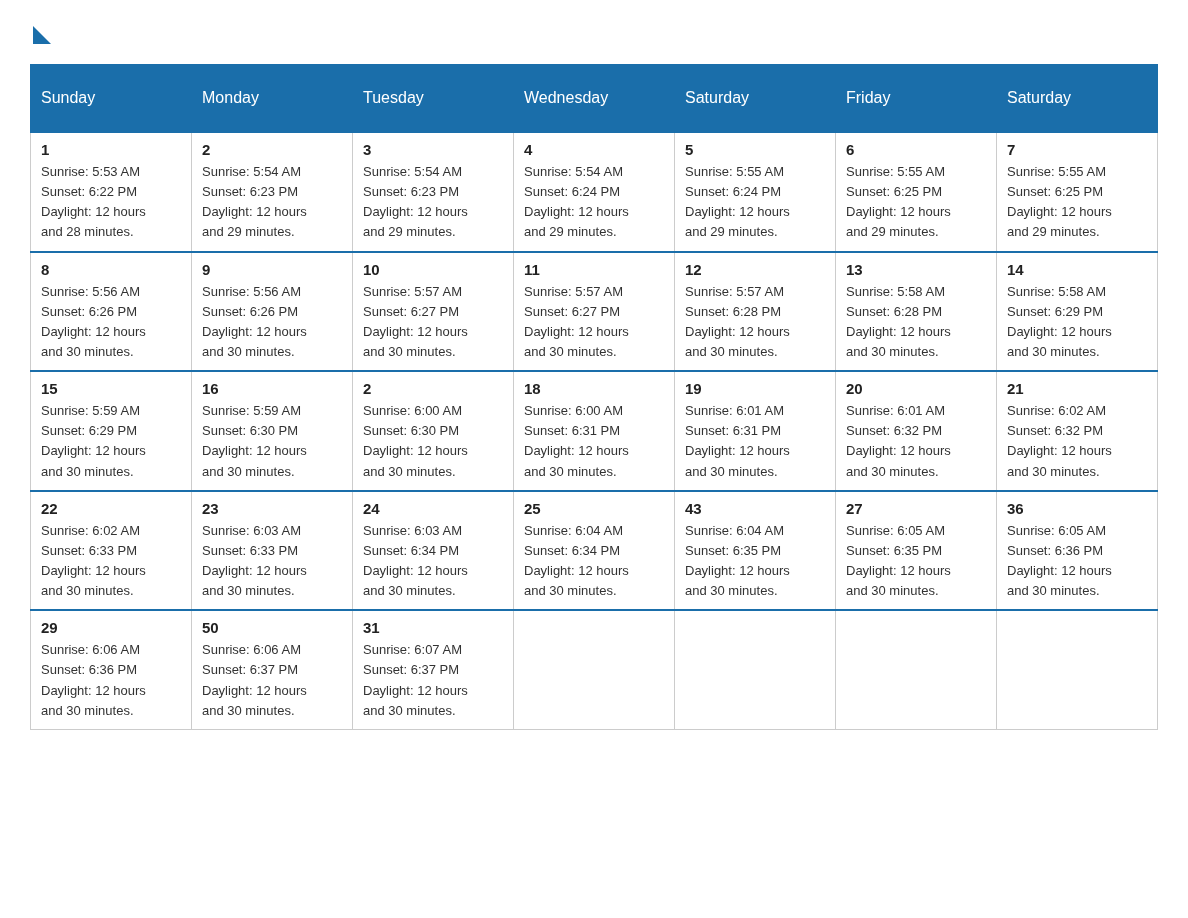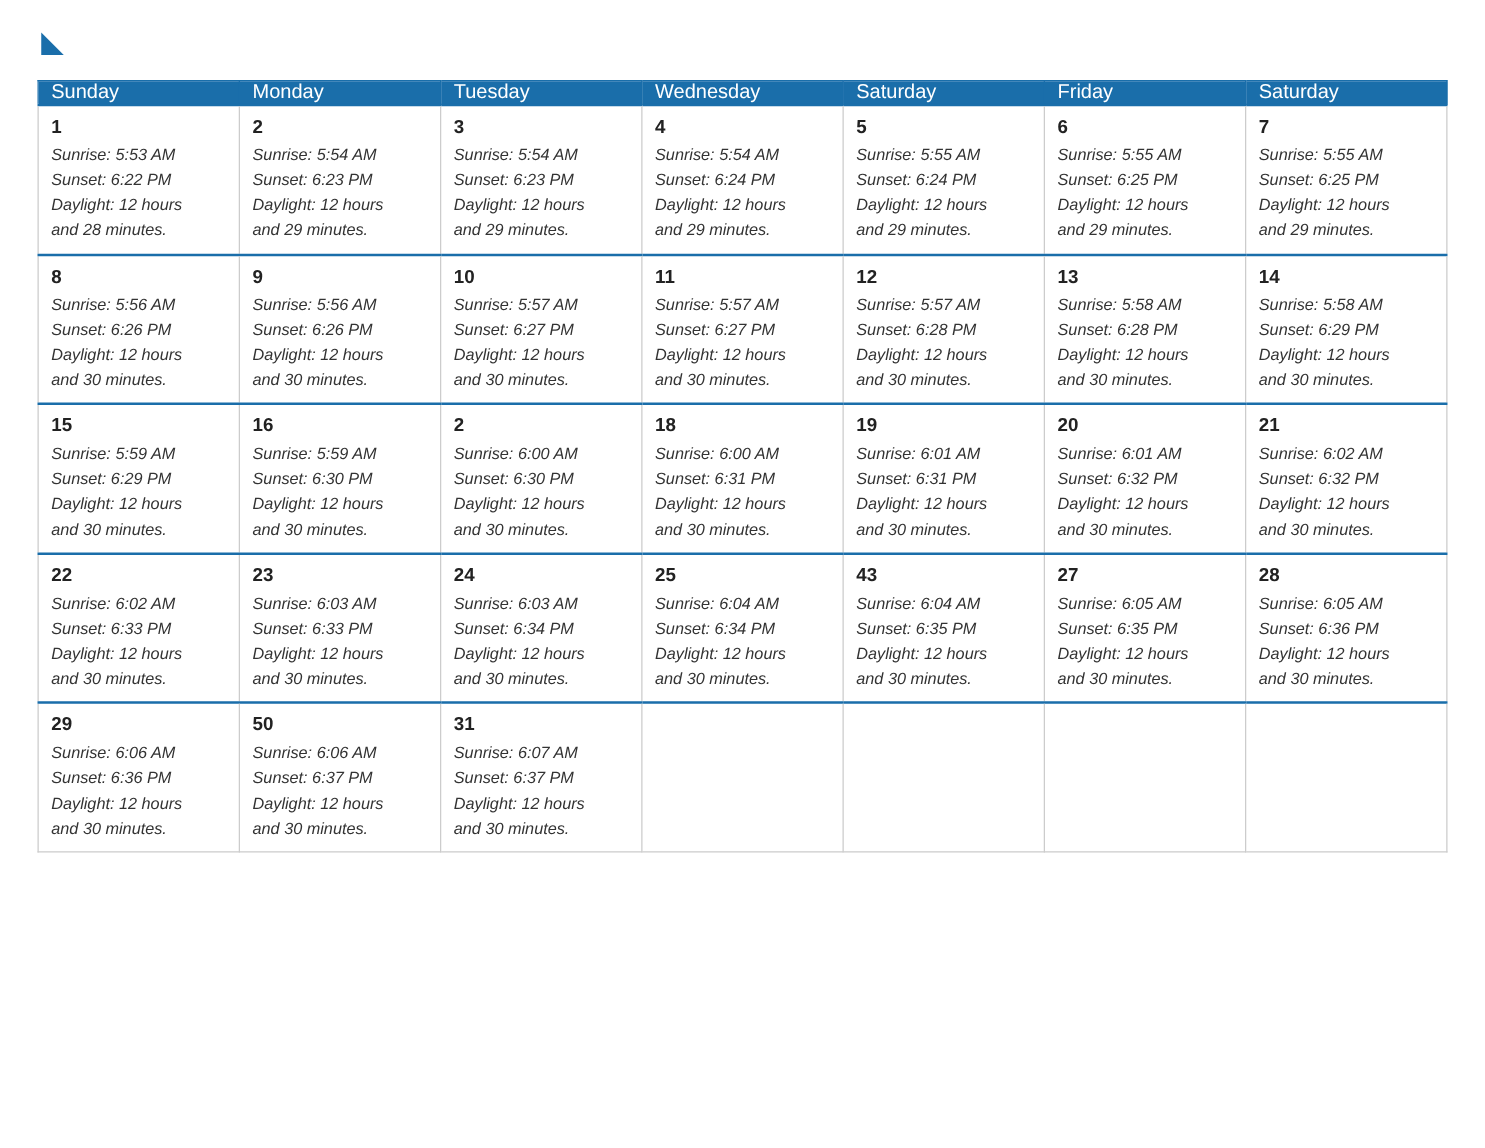--- a/index.html
+++ b/index.html
@@ -66,21 +66,21 @@
     }
     .calendar {
       width: 100%;
       border-collapse: collapse;
     }
     .calendar th {
       background-color: #1a6eaa;
       color: #fff;
       font-size: 16px;
       font-weight: normal;
-      padding: 0 10px;
+      padding: 24px 10px;
       text-align: left;
       border: 1px solid #1a6eaa;
     }
     .calendar td {
       vertical-align: top;
       padding: 8px 10px;
       border: 1px solid #ccc;
       border-top: 2px solid #1a6eaa;
       font-size: 13px;
       color: #333;
@@ -95,21 +95,20 @@
       font-size: 15px;
       font-weight: bold;
       color: #222;
       display: block;
       margin-bottom: 4px;
     }
     .day-info {
       font-size: 13px;
       line-height: 1.55;
       color: #333;
-      font-style: italic;
     }
     .calendar tr td {
       border-bottom: 1px solid #ccc;
     }
   </style>
 </head>
 <body>
 
 <div class="header">
   <div class="logo">
@@ -249,21 +248,21 @@
         </td>
         <td>
           <span class="day-number">43</span>
           <span class="day-info">Sunrise: 6:04 AM<br>Sunset: 6:35 PM<br>Daylight: 12 hours<br>and 30 minutes.</span>
         </td>
         <td>
           <span class="day-number">27</span>
           <span class="day-info">Sunrise: 6:05 AM<br>Sunset: 6:35 PM<br>Daylight: 12 hours<br>and 30 minutes.</span>
         </td>
         <td>
-          <span class="day-number">28</span>
+          <span class="day-number">36</span>
           <span class="day-info">Sunrise: 6:05 AM<br>Sunset: 6:36 PM<br>Daylight: 12 hours<br>and 30 minutes.</span>
         </td>
       </tr>
       <tr>
         <td>
           <span class="day-number">29</span>
           <span class="day-info">Sunrise: 6:06 AM<br>Sunset: 6:36 PM<br>Daylight: 12 hours<br>and 30 minutes.</span>
         </td>
         <td>
           <span class="day-number">50</span>

